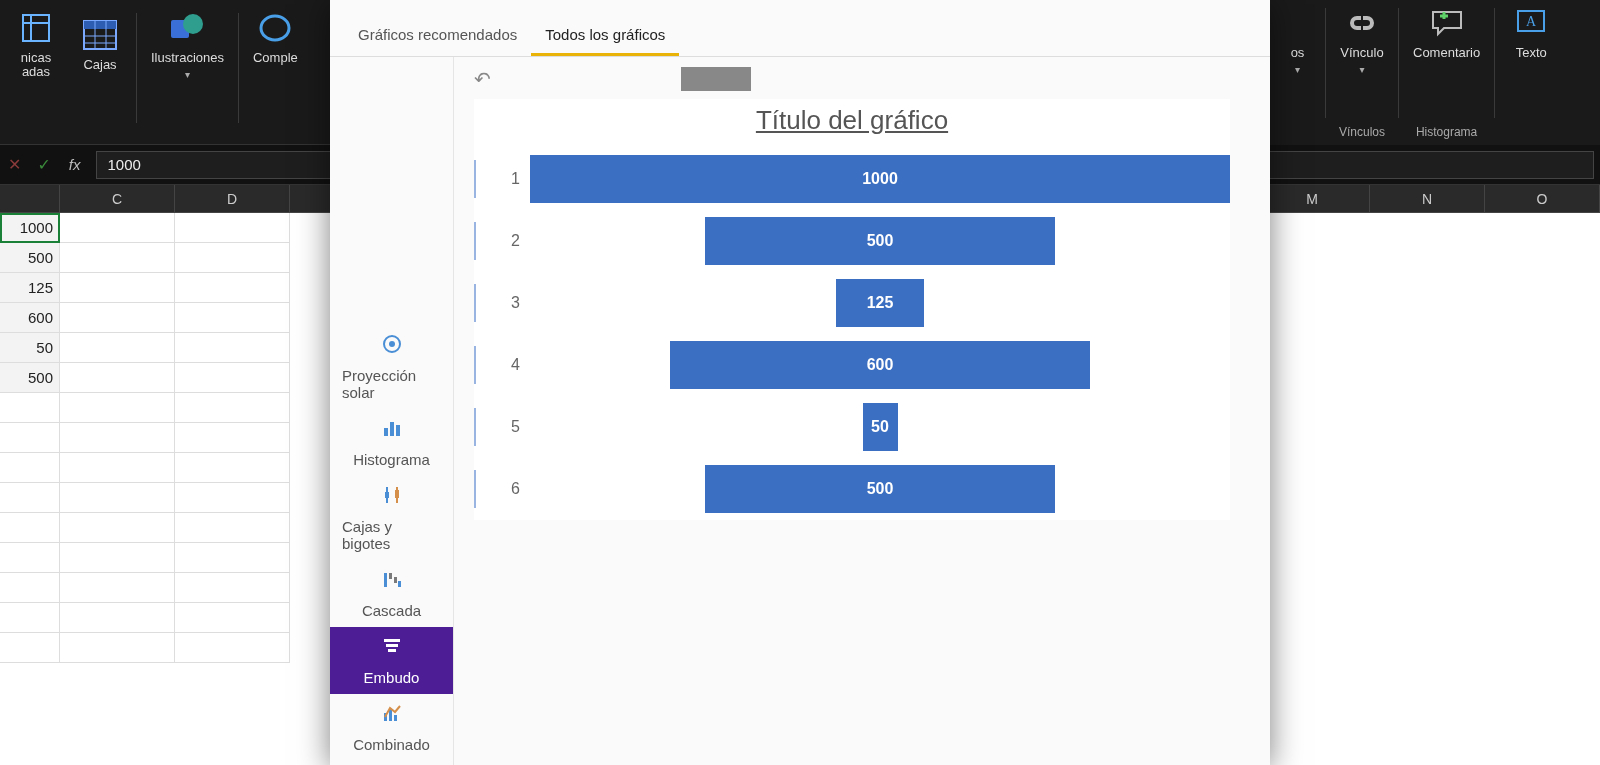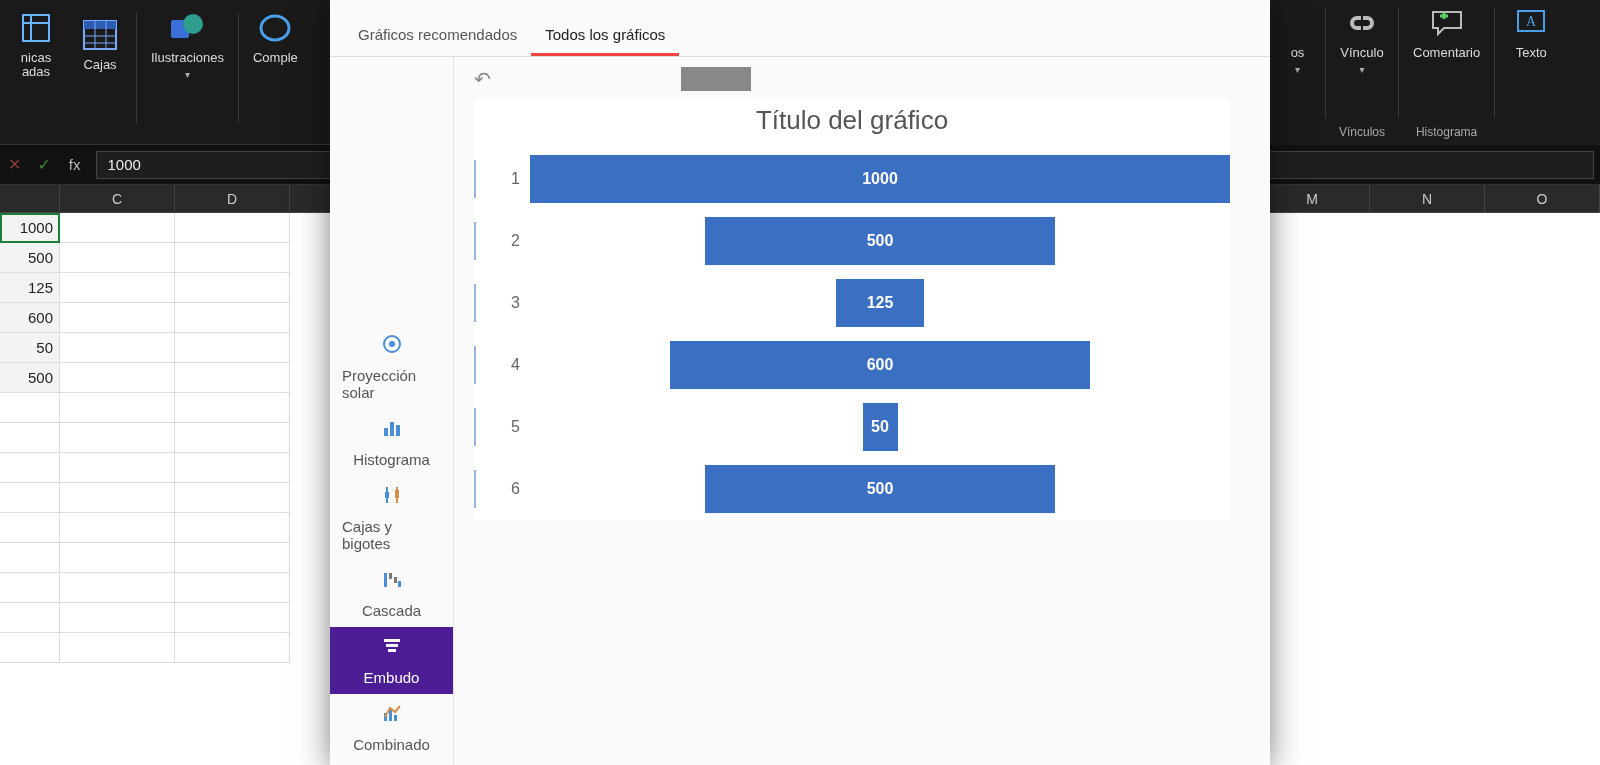--- a/index.html
+++ b/index.html
@@ -67,21 +67,21 @@
     display: flex;
     align-items: center;
     border-bottom: 1px solid #333;
   }
   .fb-btn {
     color: #888;
     font-size: 16px;
     padding: 0 8px;
     cursor: pointer;
   }
-  .fb-fx { font-size: 15px; color: #bbb; padding: 0 10px; text-align: center; }
+  .fb-fx { font-style: italic; font-size: 15px; color: #bbb; padding: 0 10px; text-align: center; }
   .fb-input {
     flex: 1;
     background: #1e1e1e;
     color: #eee;
     border: 1px solid #444;
     height: 28px;
     padding: 0 10px;
     margin: 0 6px;
     font-size: 15px;
   }
@@ -145,21 +145,21 @@
     font-size: 15px;
     color: #555;
     border-bottom: 1px solid #ddd;
   }
   .dlg-tab {
     padding: 8px 14px 10px;
     cursor: pointer;
   }
   .dlg-tab.active {
     color: #222;
-    border-bottom: 3px solid #ef4444;
+    border-bottom: 3px solid #eab308;
   }
 
   .dlg-body {
     flex: 1;
     display: flex;
     min-height: 0;
   }
   .dlg-left {
     width: 210px;
     border-right: 1px solid #e5e5e5;
@@ -200,20 +200,21 @@
   .chart-area {
     margin-top: 8px;
     background: #fff;
   }
   .chart-title {
     text-align: center;
     font-size: 26px;
     color: #555;
     padding: 6px 0 12px;
     font-weight: 400;
+    text-decoration: underline;
   }
   .funnel-row {
     display: flex;
     align-items: center;
     height: 62px;
     gap: 10px;
   }
   .fr-label {
     width: 28px;
     text-align: right;

